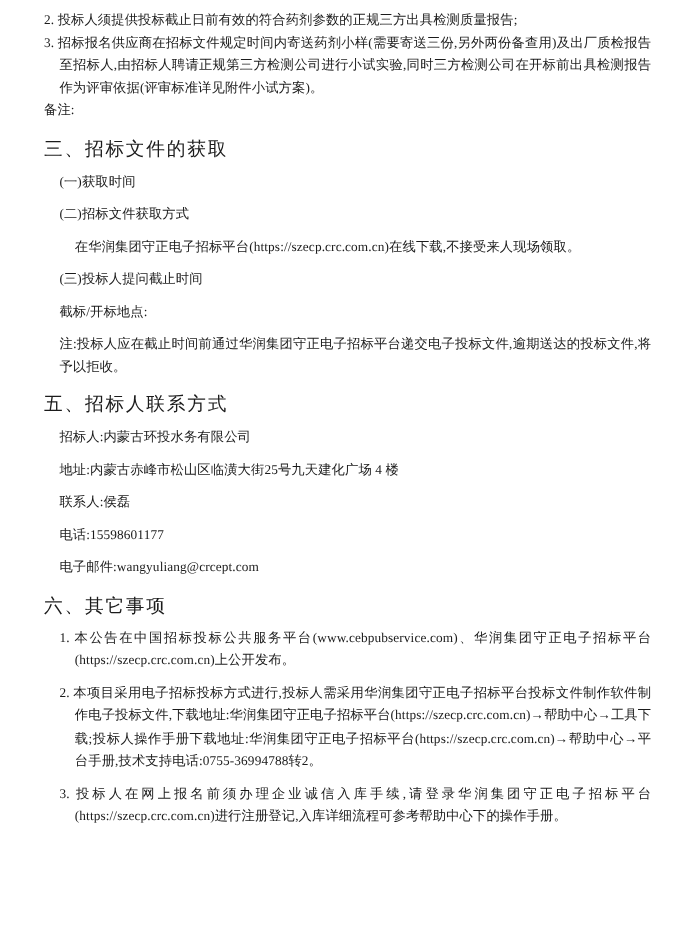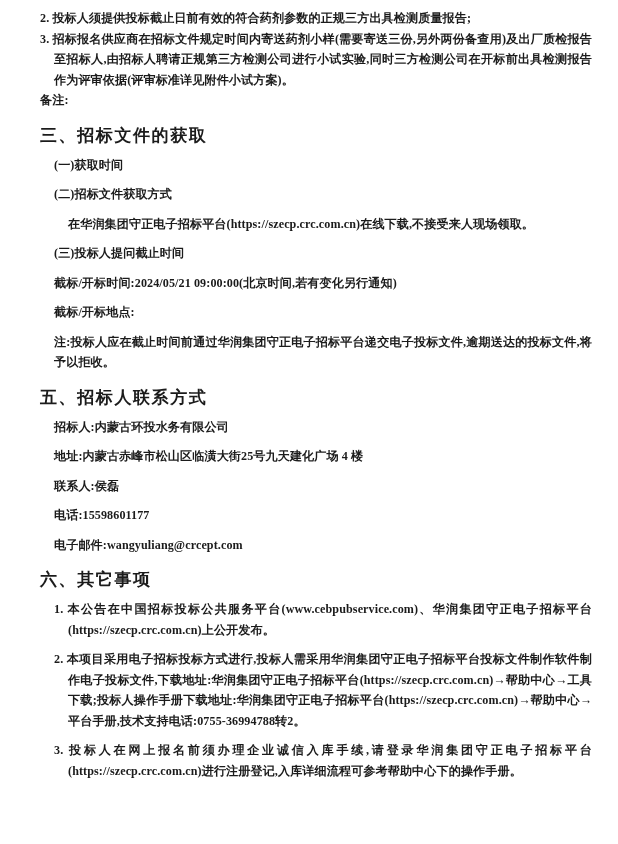--- a/index.html
+++ b/index.html
@@ -10,21 +10,20 @@
     background: #ffffff;
     font-family: "Liberation Serif", "DejaVu Serif", serif;
     color: #1b1b1b;
     overflow: hidden;
   }
   .page {
     width: 618px;
     height: 844px;
     padding: 8px 26px 0 26px;
     position: relative;
-    font-weight: bold;
   }
   .p {
     font-size: 12.1px;
     line-height: 20.5px;
     margin: 0;
     text-align: justify;
     letter-spacing: 0.1px;
   }
   .ind1 { text-indent: 0; padding-left: 14px; }
   .ind2 { padding-left: 28px; }
@@ -47,21 +46,20 @@
 <div class="page">
   <div id="doc-body">
       <p class="p hang">2. 投标人须提供投标截止日前有效的符合药剂参数的正规三方出具检测质量报告;</p>
       <p class="p hang">3. 招标报名供应商在招标文件规定时间内寄送药剂小样(需要寄送三份,另外两份备查用)及出厂质检报告至招标人,由招标人聘请正规第三方检测公司进行小试实验,同时三方检测公司在开标前出具检测报告作为评审依据(评审标准详见附件小试方案)。</p>
       <p class="p ind1">备注:</p>
       <p class="p sec gap-m">三、招标文件的获取</p>
       <p class="p ind2 gap-s">(一)获取时间</p>
       <p class="p ind2 gap-s">(二)招标文件获取方式</p>
       <p class="p ind3 gap-s">在华润集团守正电子招标平台(https://szecp.crc.com.cn)在线下载,不接受来人现场领取。</p>
       <p class="p ind2 gap-s">(三)投标人提问截止时间</p>
-      <p class="p ind2 gap-s">截标/开标时间:2024/05/21 09:00:00(北京时间,若有变化另行通知)</p>
       <p class="p ind2 gap-s">截标/开标地点:</p>
       <p class="p ind2 gap-s">注:投标人应在截止时间前通过华润集团守正电子招标平台递交电子投标文件,逾期送达的投标文件,将予以拒收。</p>
       <p class="p sec gap-m">五、招标人联系方式</p>
       <p class="p ind2 gap-s">招标人:内蒙古环投水务有限公司</p>
       <p class="p ind2 gap-s">地址:内蒙古赤峰市松山区临潢大街25号九天建化广场 4 楼</p>
       <p class="p ind2 gap-s">联系人:侯磊</p>
       <p class="p ind2 gap-s">电话:15598601177</p>
       <p class="p ind2 gap-s">电子邮件:wangyuliang@crcept.com</p>
       <p class="p sec gap-m">六、其它事项</p>
       <p class="p hang2 gap-s">1. 本公告在中国招标投标公共服务平台(www.cebpubservice.com)、华润集团守正电子招标平台(https://szecp.crc.com.cn)上公开发布。</p>

